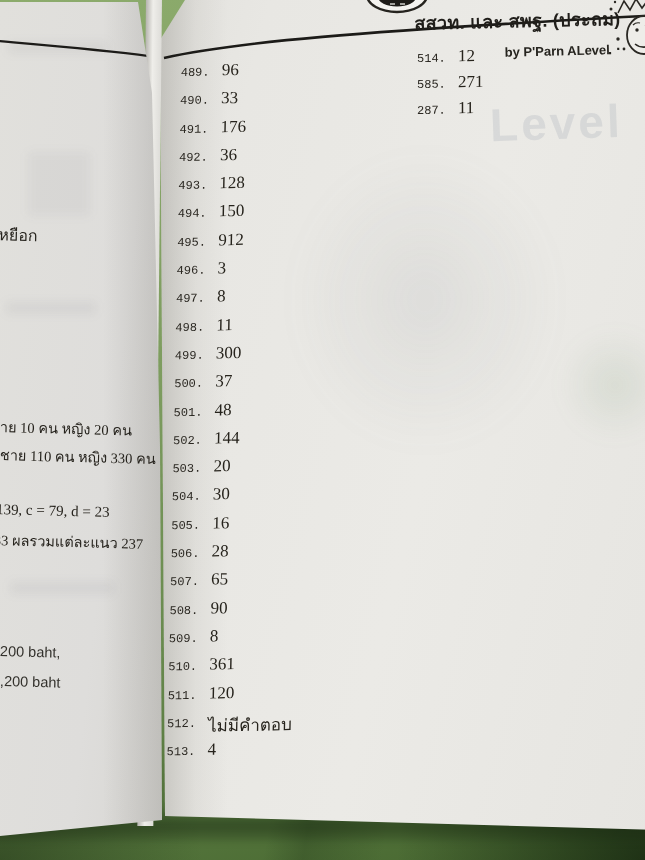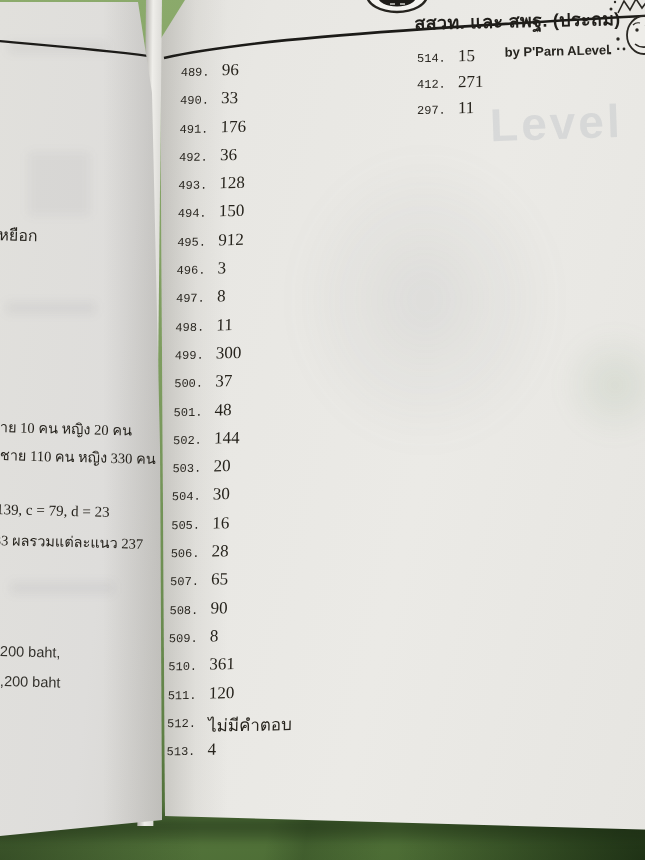--- a/index.html
+++ b/index.html
@@ -217,28 +217,28 @@
         <span class="ans-val">ไม่มีคำตอบ</span>
       </div>
       <div class="ans-row">
         <span class="ans-no">513.</span>
         <span class="ans-val">4</span>
       </div>
     </div>
   <div id="answers-right" class="abs ans-col">
       <div class="ans-row">
         <span class="ans-no">514.</span>
-        <span class="ans-val">15</span>
-      </div>
-      <div class="ans-row">
-        <span class="ans-no">412.</span>
+        <span class="ans-val">12</span>
+      </div>
+      <div class="ans-row">
+        <span class="ans-no">585.</span>
         <span class="ans-val">271</span>
       </div>
       <div class="ans-row">
-        <span class="ans-no">297.</span>
+        <span class="ans-no">287.</span>
         <span class="ans-val">11</span>
       </div>
     </div>
 </div>
 
 <div id="page-edge" class="abs"></div>
 
 <div id="left-page" class="abs">
   <div id="lp-gutter-shade" class="abs"></div>
   <div id="lp-sm1" class="abs lp-smudge"></div>

